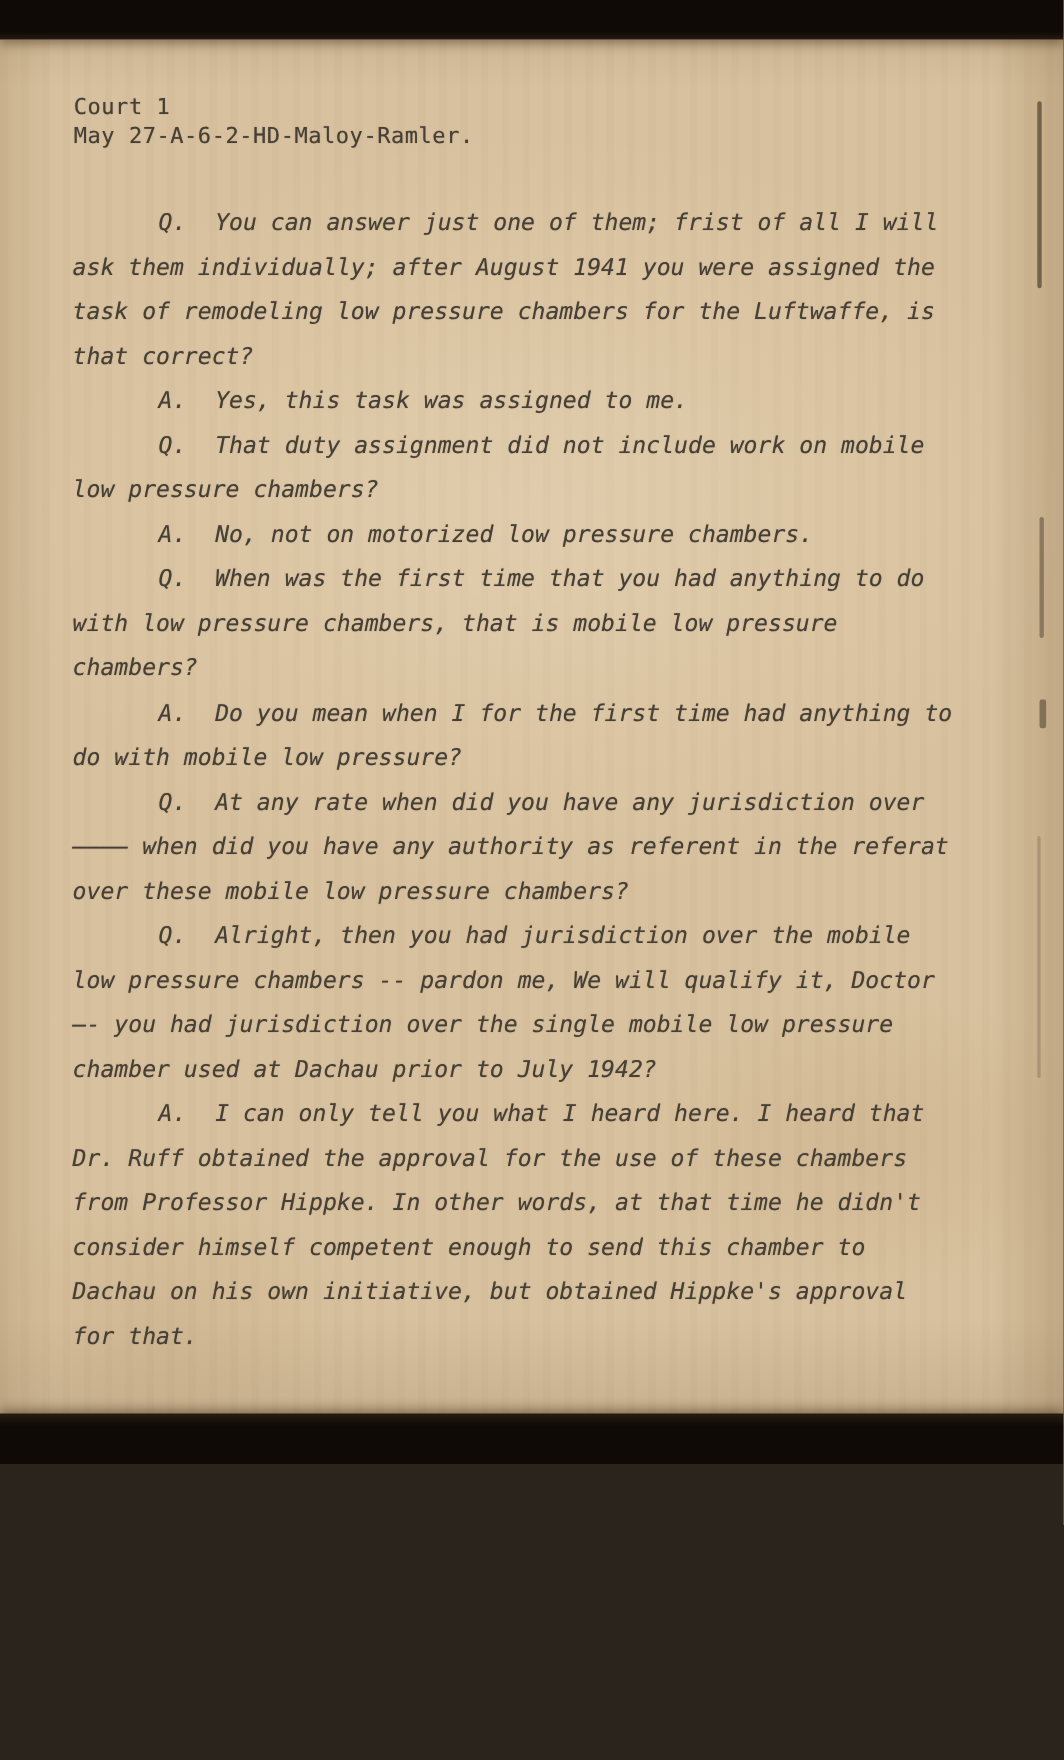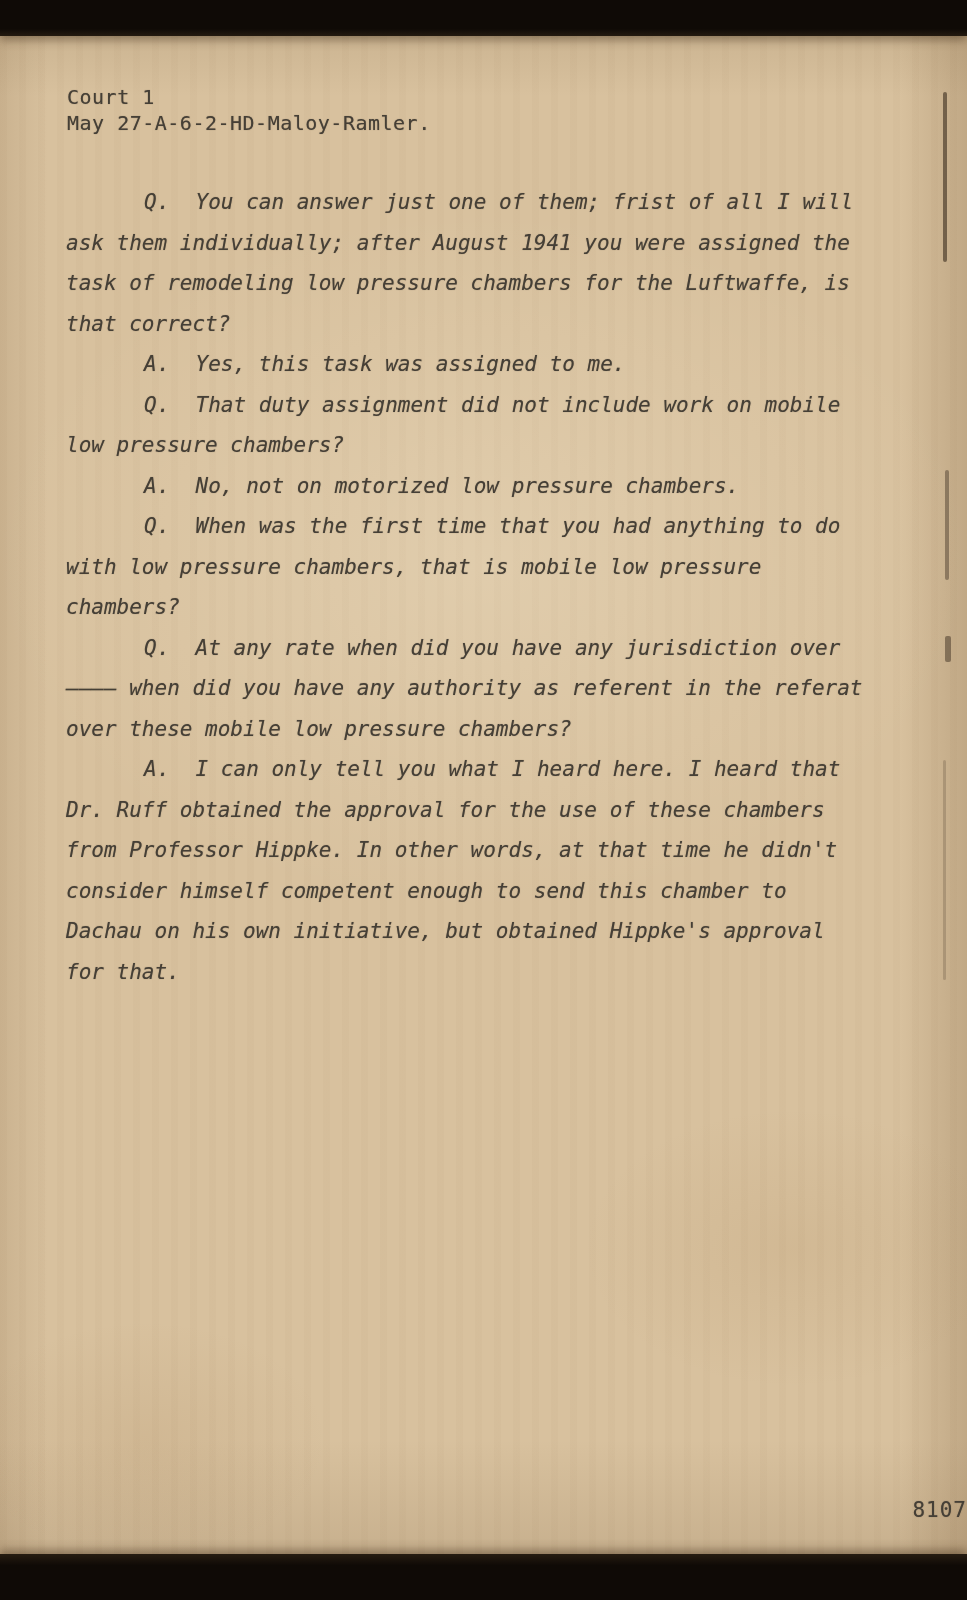--- a/index.html
+++ b/index.html
@@ -3,21 +3,21 @@
 <meta charset="utf-8">
 <style>
   html, body {
     margin: 0;
     padding: 0;
     background: #2a241c;
   }
   .page {
     position: relative;
     width: 967px;
-    height: 1600px;
+    height: 1331px;
     overflow: hidden;
     font-family: "DejaVu Sans Mono", "Liberation Mono", monospace;
     color: #453f36;
     background:
       radial-gradient(ellipse 700px 500px at 50% 35%, rgba(255,246,224,0.22), rgba(255,246,224,0) 70%),
       radial-gradient(ellipse 300px 200px at 82% 78%, rgba(150,110,60,0.10), rgba(150,110,60,0) 70%),
       radial-gradient(ellipse 260px 170px at 15% 90%, rgba(140,100,55,0.10), rgba(140,100,55,0) 70%),
       linear-gradient(90deg, rgba(120,90,55,0.14) 0, rgba(120,90,55,0) 5%, rgba(120,90,55,0) 93%, rgba(110,80,45,0.22) 100%),
       linear-gradient(180deg, rgba(110,85,50,0.18) 0, rgba(110,85,50,0) 6%, rgba(110,85,50,0) 90%, rgba(100,75,45,0.20) 100%),
       repeating-linear-gradient(90deg, rgba(150,120,85,0.045) 0 7px, rgba(0,0,0,0) 7px 19px),
@@ -98,21 +98,23 @@
     <div>Court 1</div>
     <div>May 27-A-6-2-HD-Maloy-Ramler.</div>
   </div>
 
   <div class="transcript">
       <p><span class="speaker">Q.</span>&nbsp; You can answer just one of them; frist of all I will ask them individually; after August 1941 you were assigned the task of remodeling low pressure chambers for the Luftwaffe, is that correct?</p>
       <p><span class="speaker">A.</span>&nbsp; Yes, this task was assigned to me.</p>
       <p><span class="speaker">Q.</span>&nbsp; That duty assignment did not include work on mobile low pressure chambers?</p>
       <p><span class="speaker">A.</span>&nbsp; No, not on motorized low pressure chambers.</p>
       <p><span class="speaker">Q.</span>&nbsp; When was the first time that you had anything to do with low pressure chambers, that is mobile low pressure chambers?</p>
+      <p><span class="speaker">A.</span>&nbsp; Do you mean when I for the first time had anything to do with mobile low pressure?</p>
       <p><span class="speaker">Q.</span>&nbsp; At any rate when did you have any jurisdiction over ———— when did you have any authority as referent in the referat over these mobile low pressure chambers?</p>
+      <p><span class="speaker">Q.</span>&nbsp; Alright, then you had jurisdiction over the mobile low pressure chambers -- pardon me, We will qualify it, Doctor —- you had jurisdiction over the single mobile low pressure chamber used at Dachau prior to July 1942?</p>
       <p><span class="speaker">A.</span>&nbsp; I can only tell you what I heard here. I heard that Dr. Ruff obtained the approval for the use of these chambers from Professor Hippke. In other words, at that time he didn't consider himself competent enough to send this chamber to Dachau on his own initiative, but obtained Hippke's approval for that.</p>
     </div>
 
   <div class="page-number">8107</div>
 
   <div class="scan-band-bottom"></div>
 
 </div>
 
 </body></html>

